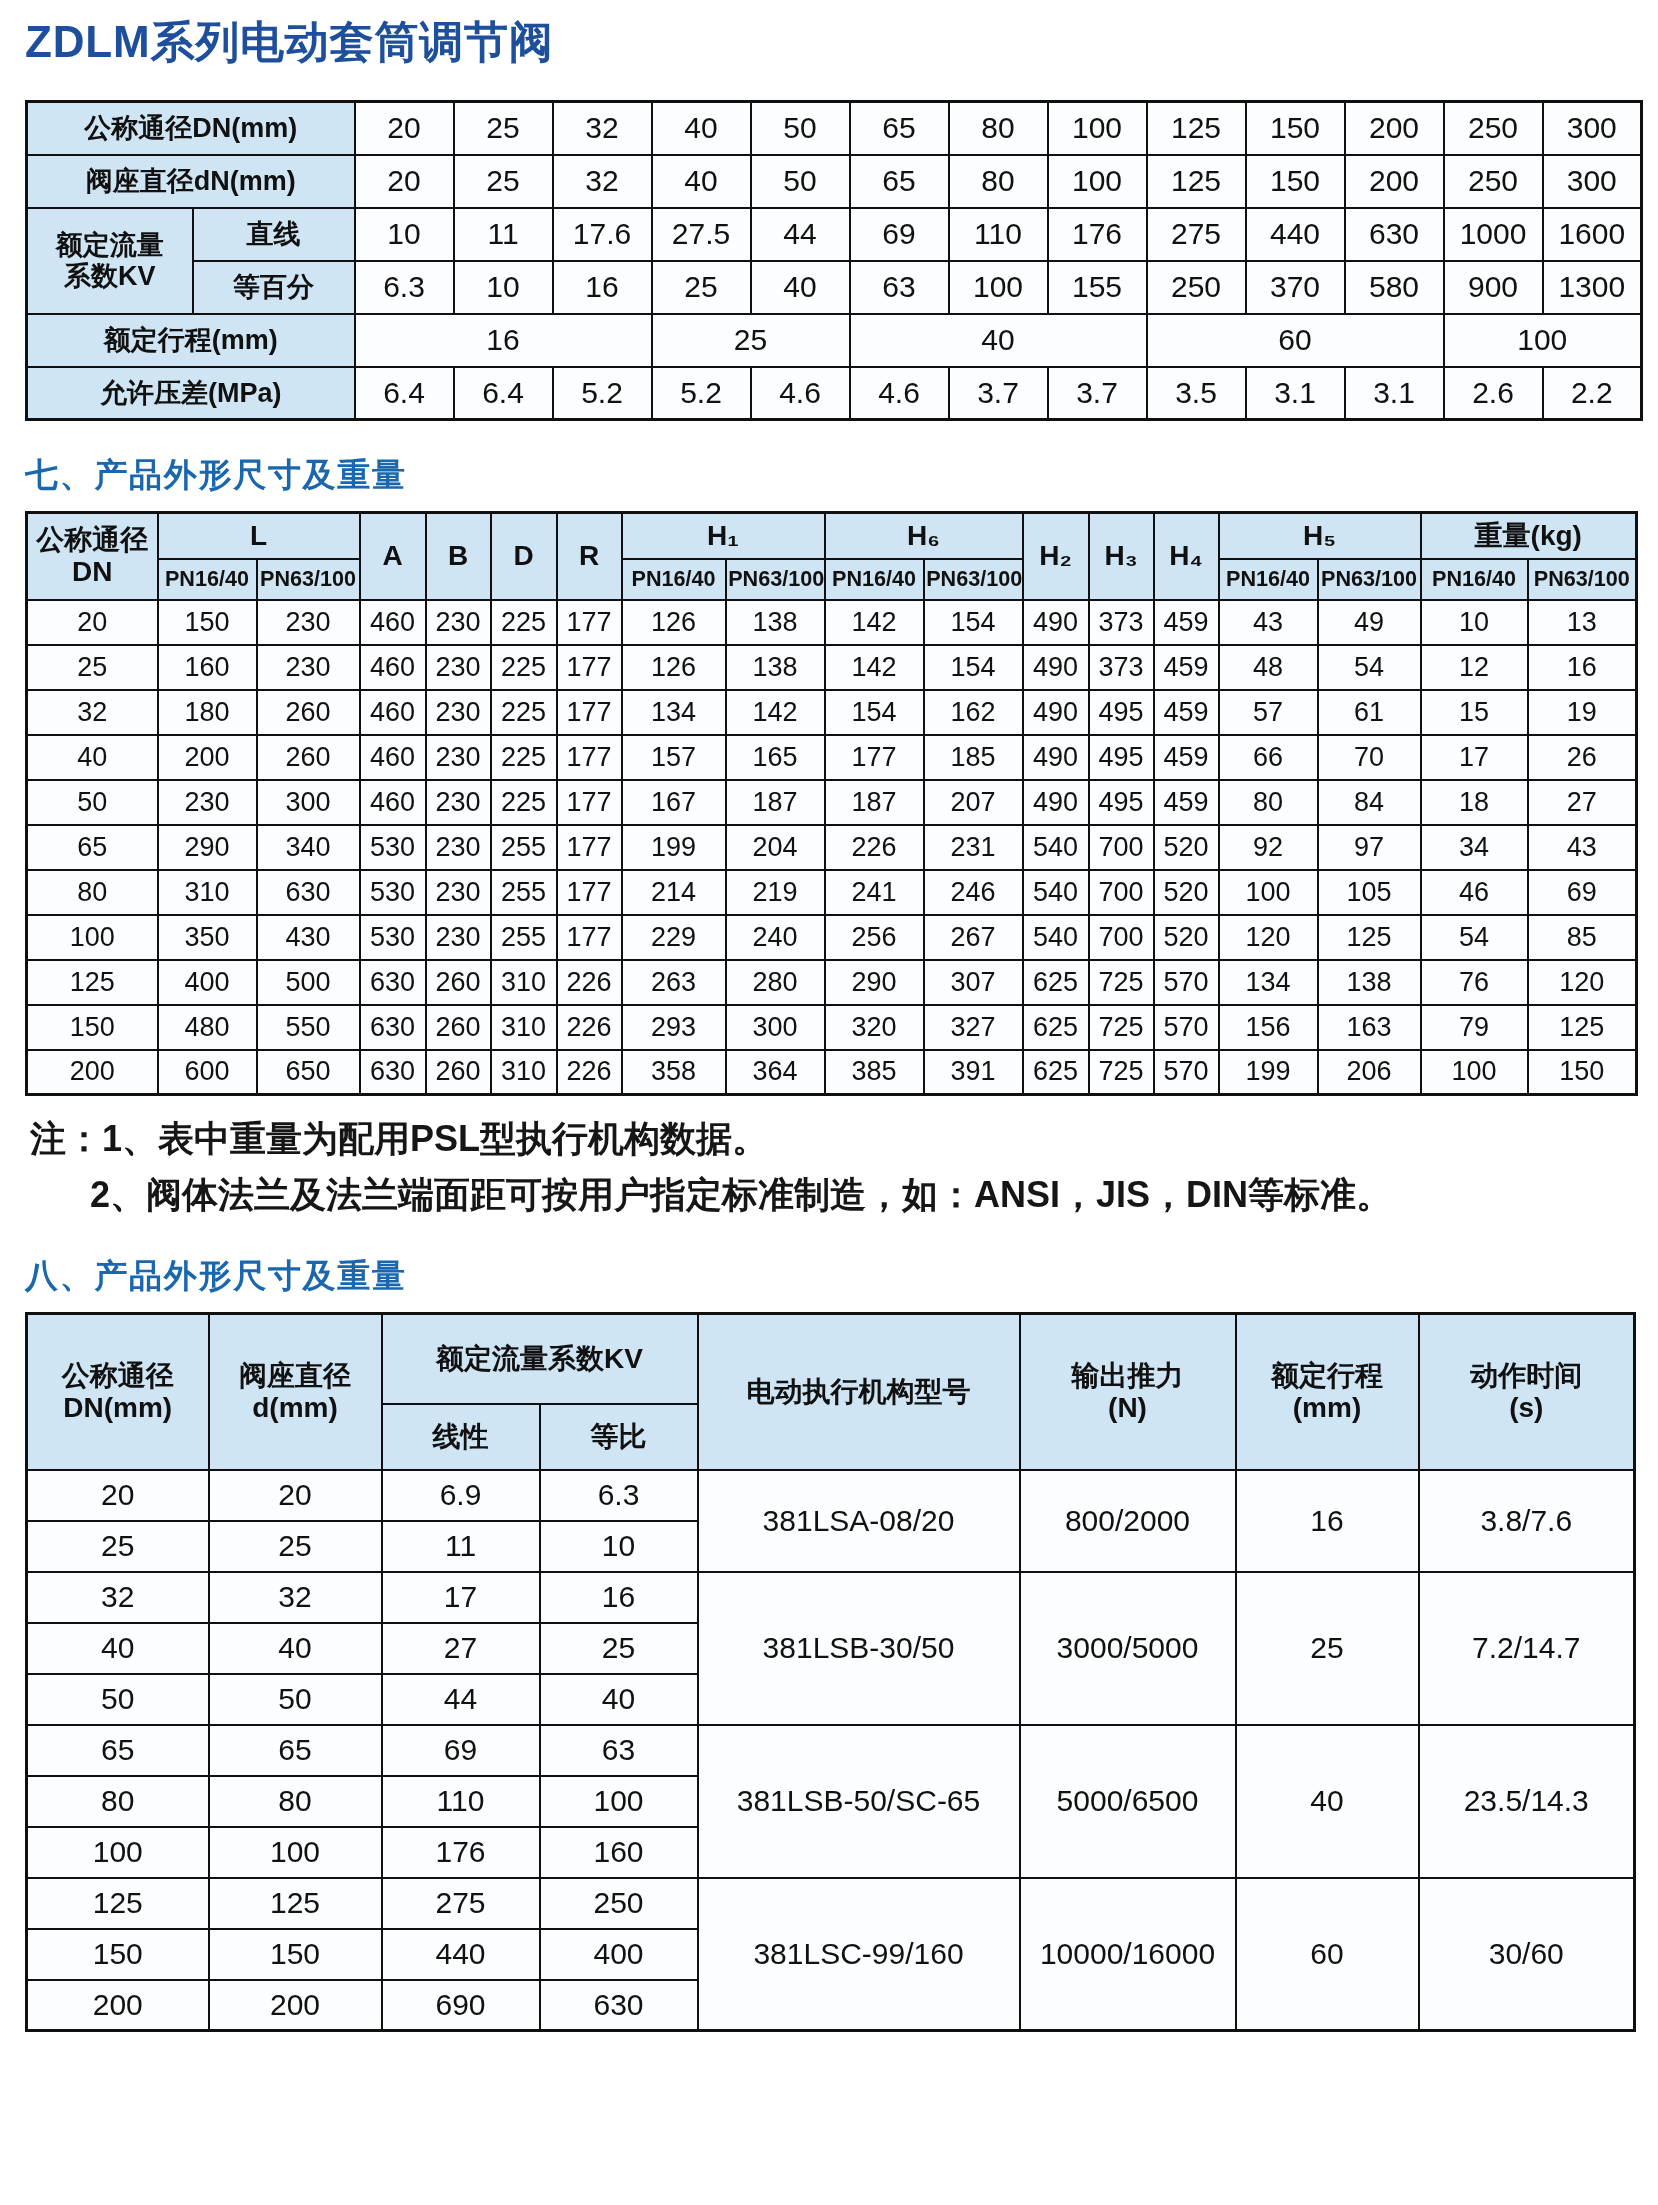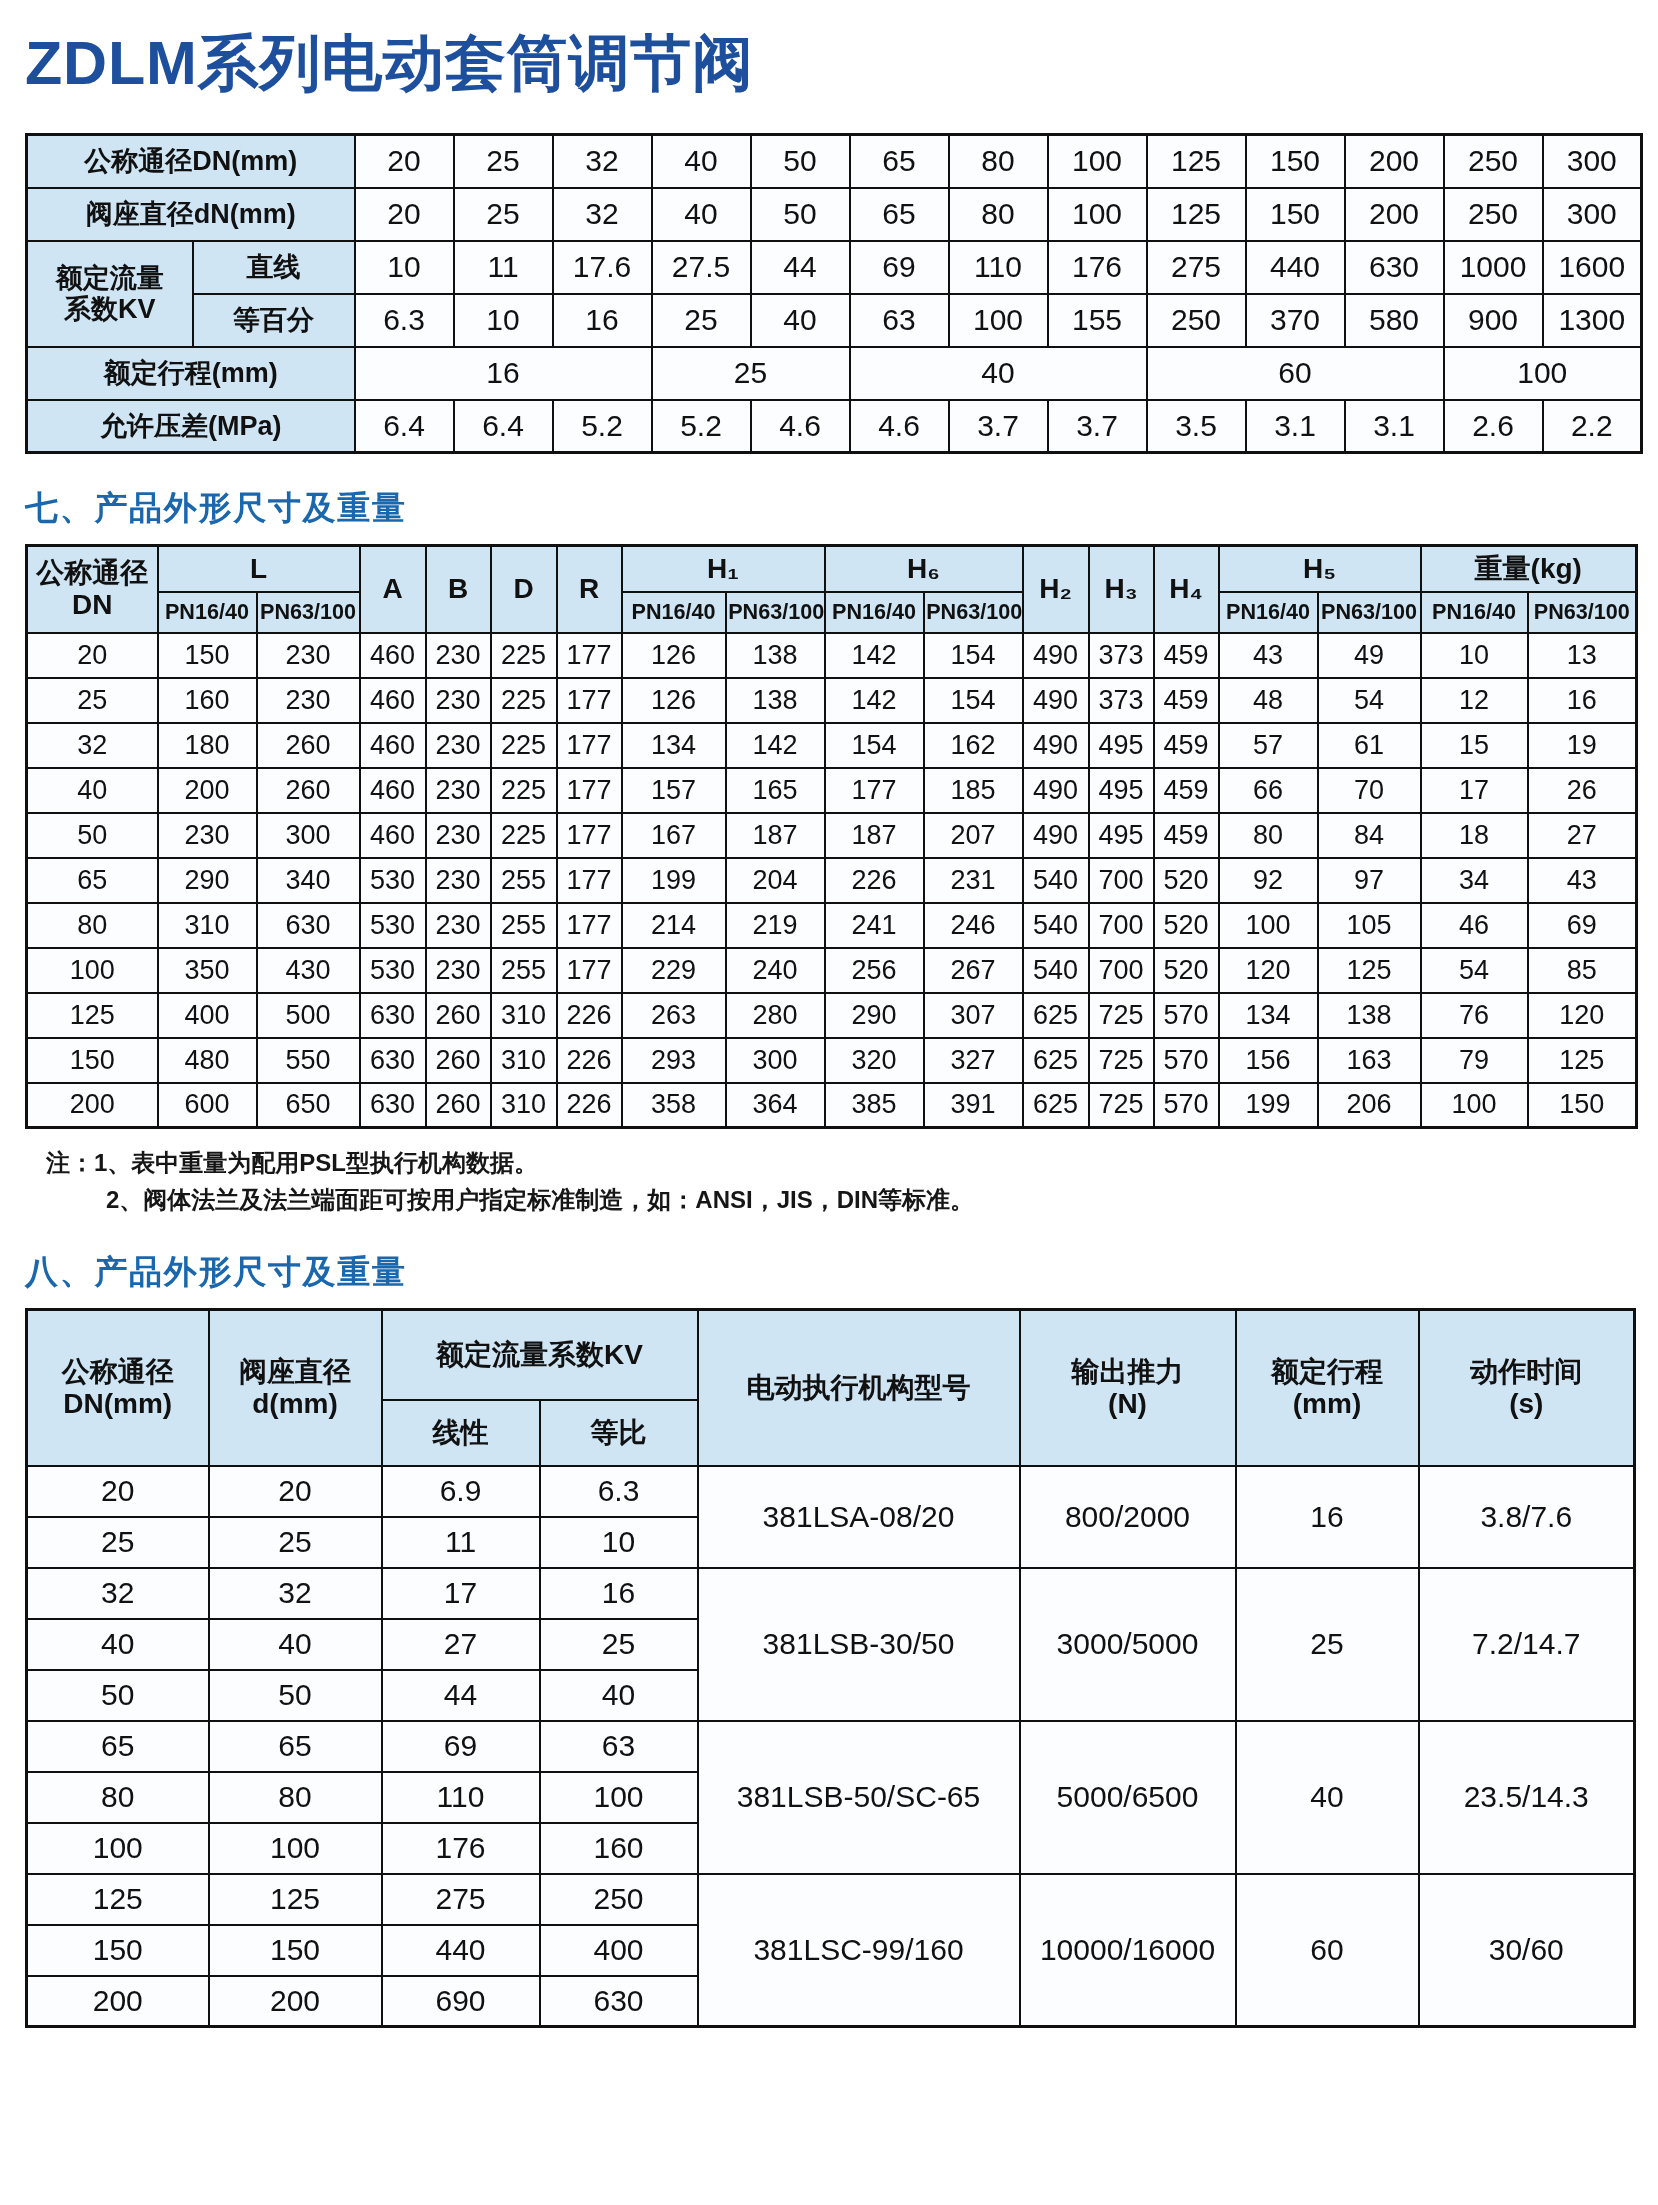--- a/index.html
+++ b/index.html
@@ -1,21 +1,21 @@
 <!DOCTYPE html>
 <html style="font-size:13.3px"><head>
 <meta charset="utf-8">
 <style>
   html,body{margin:0;padding:0;background:#ffffff;}
   body{width:1658px;height:2205px;overflow:hidden;
        font-family:"Liberation Sans","DejaVu Sans",sans-serif;color:#111;}
   .page{padding:8.3px 25px 0 25px;}
 
-  .doc-title{font-size:61px;font-weight:800;color:#1d4f9d;letter-spacing:0.8px;
-             margin:15px 0 28px 0;}
+  .doc-title{font-size:44px;font-weight:800;color:#1d4f9d;letter-spacing:0.8px;
+             margin:5px 0 28px 0;}
   .sec-heading{font-size:33px;font-weight:700;color:#1a67ae;letter-spacing:1.7px;
                margin:0 0 13.3px 0;}
   .sec{margin-bottom:31.5px;}
 
   table{border-collapse:collapse;table-layout:fixed;width:1608px;
         border:3.3px solid #101010;padding-left:13px;}
   th,td{border:2.5px solid #101010;text-align:center;vertical-align:middle;
         padding:0 1.7px;overflow:hidden;line-height:1.15;}
   th{font-weight:700;}
   .hd{background:#cfe5f4;}
@@ -29,21 +29,21 @@
 
   
   #table-dim thead tr.r1{height:46px;}
   #table-dim thead tr.r2{height:41px;}
   #table-dim tbody tr{height:45px;}
   #table-dim th{font-size:28px;}
   #table-dim th.sub{font-size:21.6px;font-weight:700;}
   #table-dim td{font-size:27px;}
 
   .notes{margin:15px 0 0 5px;}
-  .note-line{font-size:24px;font-weight:700;color:#161616;line-height:1.55;margin-left:16px;}
+  .note-line{font-size:36px;font-weight:700;color:#161616;line-height:1.55;}
   .note-line.indent{padding-left:60px;}
 
   
   #table-sel thead tr.r1{height:90px;}
   #table-sel thead tr.r2{height:66px;}
   #table-sel tbody tr{height:51px;}
   #table-sel th{font-size:28px;}
   #table-sel td{font-size:30px;}
 </style>
 </head>

